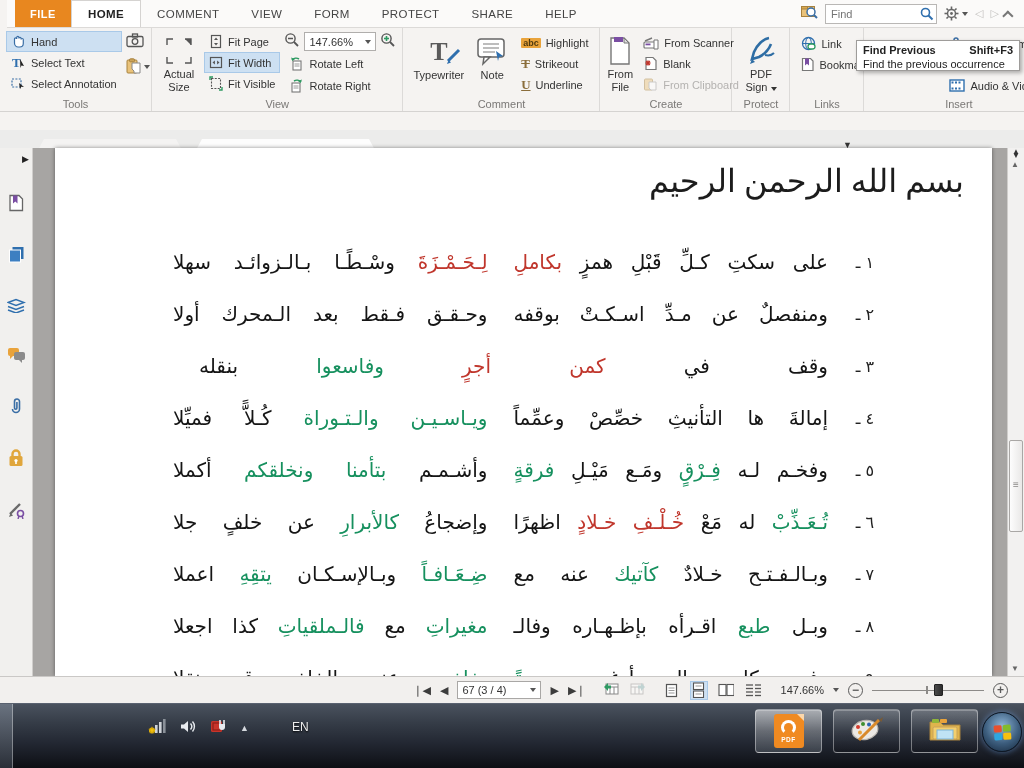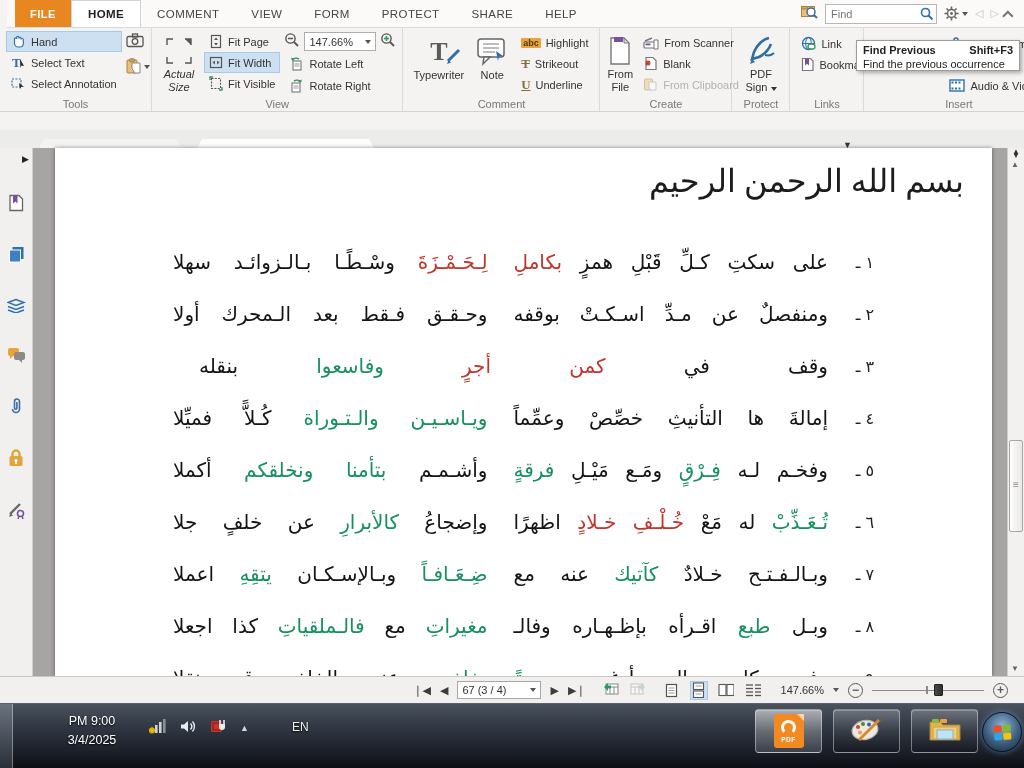--- a/index.html
+++ b/index.html
@@ -199,21 +199,21 @@
               <rect x="3.5" y="0.8" width="5" height="3" rx="1" fill="#c9a25a" stroke="#a8823e"></rect>
               <path d="M6 5 h8 v10 h-6 v-2 l-2-2z" fill="#fff" stroke="#888"></path>
             </svg>
           <span class="caret-down"></span>
         </span>
       </div>
       <div class="glabel">Tools</div>
     </div>
 
     <div class="rgroup" style="width:263px;">
-      <div class="bigbtn" style="width:42px;font-style:italic;">
+      <div class="bigbtn" style="width:42px;">
         <span class="bicon">
           <svg width="28" height="28">
               <g stroke="#555" stroke-width="1.4" fill="none">
                 <path d="M2 8 V2 h6"></path>
                 <path d="M20 2 h6 v6"></path>
                 <path d="M26 20 v6 h-6"></path>
                 <path d="M8 26 H2 v-6"></path>
               </g>
               <path d="M20 2 l6 6 v-6z" fill="#555"></path>
             </svg>
@@ -634,24 +634,20 @@
         <span class="track"></span>
           <span class="mid"></span>
         <span class="handle"></span>
       </span>
       <span class="zcirc">+</span>
     </div>
   </div>
 
   <div id="taskbar">
     <div id="showdesk"></div>
-    <div id="clock">
-      <div>PM 9:00</div>
-      <div>3/4/2025</div>
-    </div>
     <div id="tray">
       <span>
         <svg width="19" height="16">
             <g fill="#cfd3d8">
               <rect x="3" y="10" width="2.6" height="5"></rect>
               <rect x="7" y="7" width="2.6" height="8"></rect>
               <rect x="11" y="4" width="2.6" height="11"></rect>
               <rect x="15" y="1" width="2.6" height="14" fill="#8a9098"></rect>
             </g>
             <circle cx="4" cy="12.5" r="3" fill="#f4c10f"></circle>

